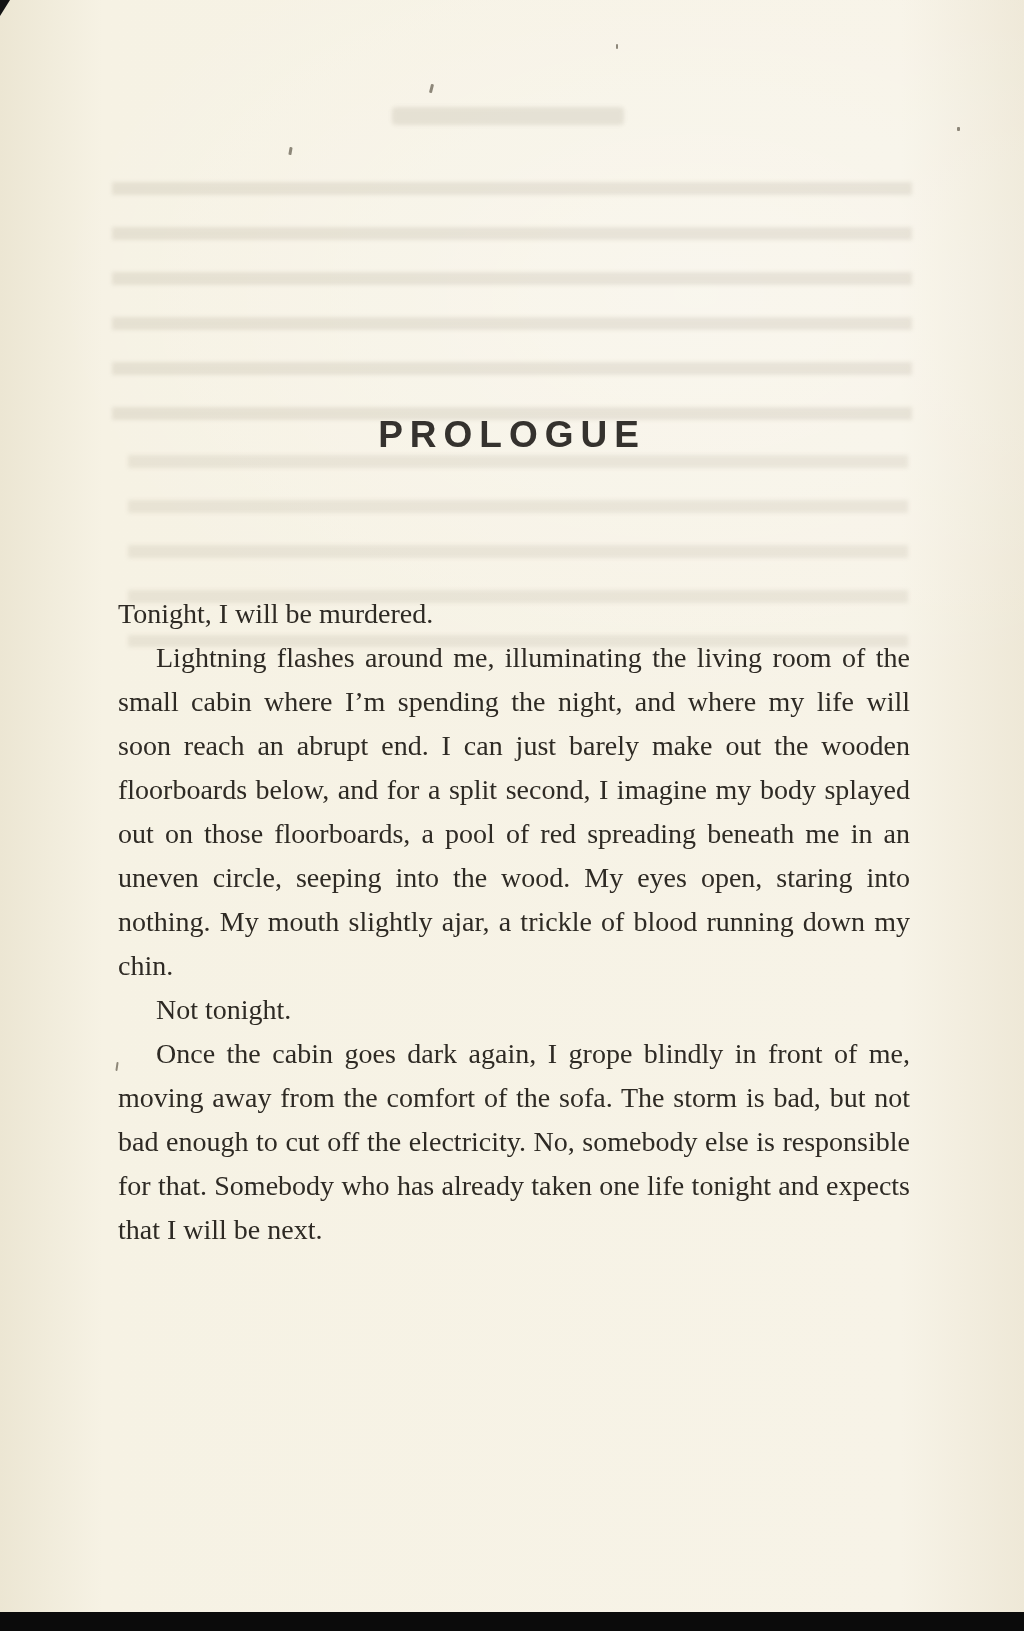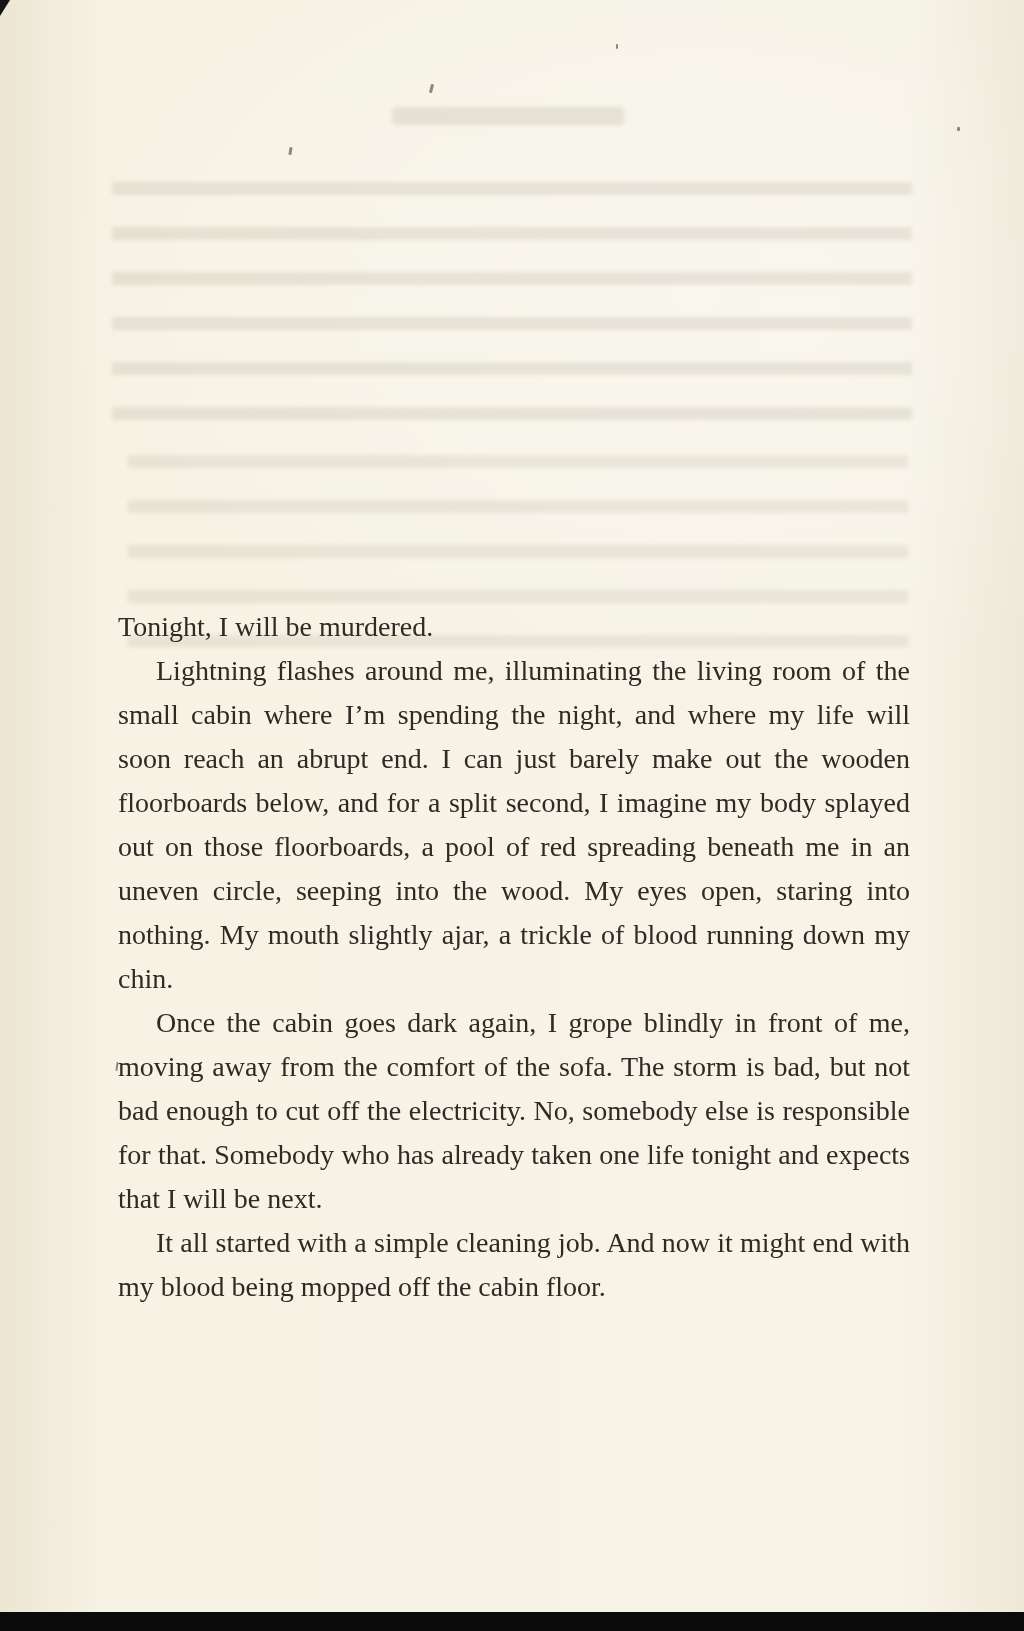--- a/index.html
+++ b/index.html
@@ -57,21 +57,21 @@
     font-family:"Liberation Sans", sans-serif;
     font-size:37px;
     font-weight:700;
     letter-spacing:7px;
     color:#35322e;
   }
 
   
   .body {
     position:absolute;
-    left:118px; top:605px; width:792px;
+    left:118px; top:592px; width:792px;
     font-size:28px;
     line-height:44px;
     text-align:justify;
     color:#2e2a24;
   }
   .body p { margin:0; text-indent:38px; }
   .body p.first { text-indent:0; }
   .body em { font-style:italic; }
 
   
@@ -100,26 +100,27 @@
 </style>
 </head>
 <body>
 
 <div class="page">
 
   <div class="ghost ghost-heading"></div>
   <div class="ghost ghost-block-a"></div>
   <div class="ghost ghost-block-b"></div>
 
+  <h1 class="heading">PROLOGUE</h1>
 
   <div class="body">
     <p class="first">Tonight, I will be murdered.</p>
     <p>Lightning flashes around me, illuminating the living room of the small cabin where I’m spending the night, and where my life will soon reach an abrupt end. I can just barely make out the wooden floorboards below, and for a split second, I imagine my body splayed out on those floorboards, a pool of red spreading beneath me in an uneven circle, seeping into the wood. My eyes open, staring into nothing. My mouth slightly ajar, a trickle of blood running down my chin.</p>
+    <p>Not tonight.</p>
     <p>Once the cabin goes dark again, I grope blindly in front of me, moving away from the comfort of the sofa. The storm is bad, but not bad enough to cut off the electricity. No, somebody else is responsible for that. Somebody who has already taken one life tonight and expects that I will be next.</p>
-    <p>It all started with a simple cleaning job. And now it might end with my blood being mopped off the cabin floor.</p>
   </div>
 
   <div class="scan-corner"></div>
   <div class="speck speck-1"></div>
   <div class="speck speck-2"></div>
   <div class="speck speck-3"></div>
   <div class="speck speck-4"></div>
   <div class="speck speck-5"></div>
   <div class="scan-bottom"></div>
 

